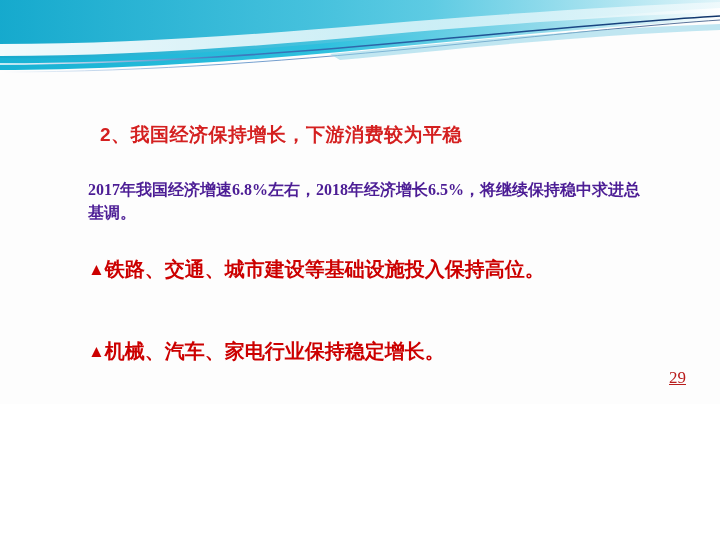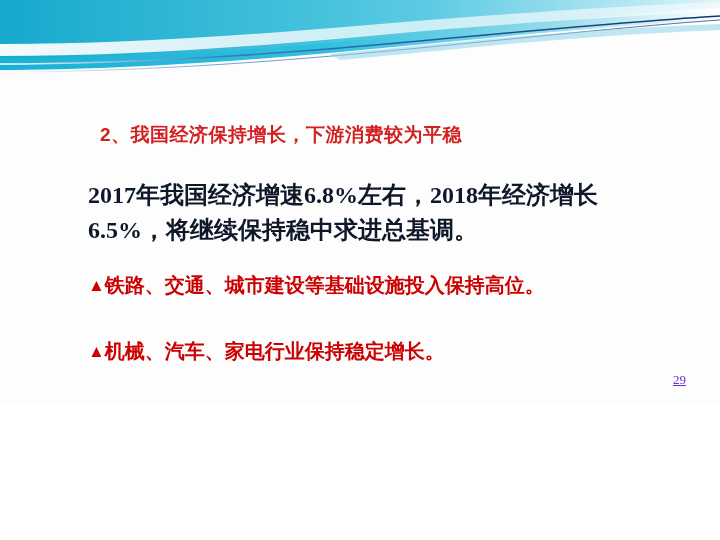--- a/index.html
+++ b/index.html
@@ -47,50 +47,50 @@
     color: #d42020;
     letter-spacing: 0.5px;
     white-space: nowrap;
   }
   .para {
     position: absolute;
     top: 78px;
     left: 88px;
     width: 560px;
     font-family: "Liberation Serif", serif;
-    font-size: 24px;
+    font-size: 16px;
     font-weight: bold;
-    color: #0f172a;
+    color: #4c1d95;
     line-height: 1.45;
   }
   .bullet {
     position: absolute;
     left: 88px;
     font-family: "Liberation Serif", serif;
     font-size: 20px;
     font-weight: bold;
     color: #cc0000;
     white-space: nowrap;
   }
-  .bullet.b1 { top: 172px; }
+  .bullet.b1 { top: 156px; }
   .bullet.b2 { top: 238px; }
   .tri {
     display: inline-block;
     font-size: 17px;
     line-height: 1;
     position: relative;
     top: -1px;
   }
   .page-number {
     position: absolute;
     right: 34px;
     bottom: 16px;
     font-family: "Liberation Serif", serif;
-    font-size: 13px;
-    color: #6d28d9;
+    font-size: 17px;
+    color: #b91c1c;
     text-decoration: underline;
   }
 </style>
 </head>
 <body>
 
 <div class="slide">
 
   <div class="banner">
     <svg width="720" height="90" viewBox="0 0 720 90" xmlns="http://www.w3.org/2000/svg">

